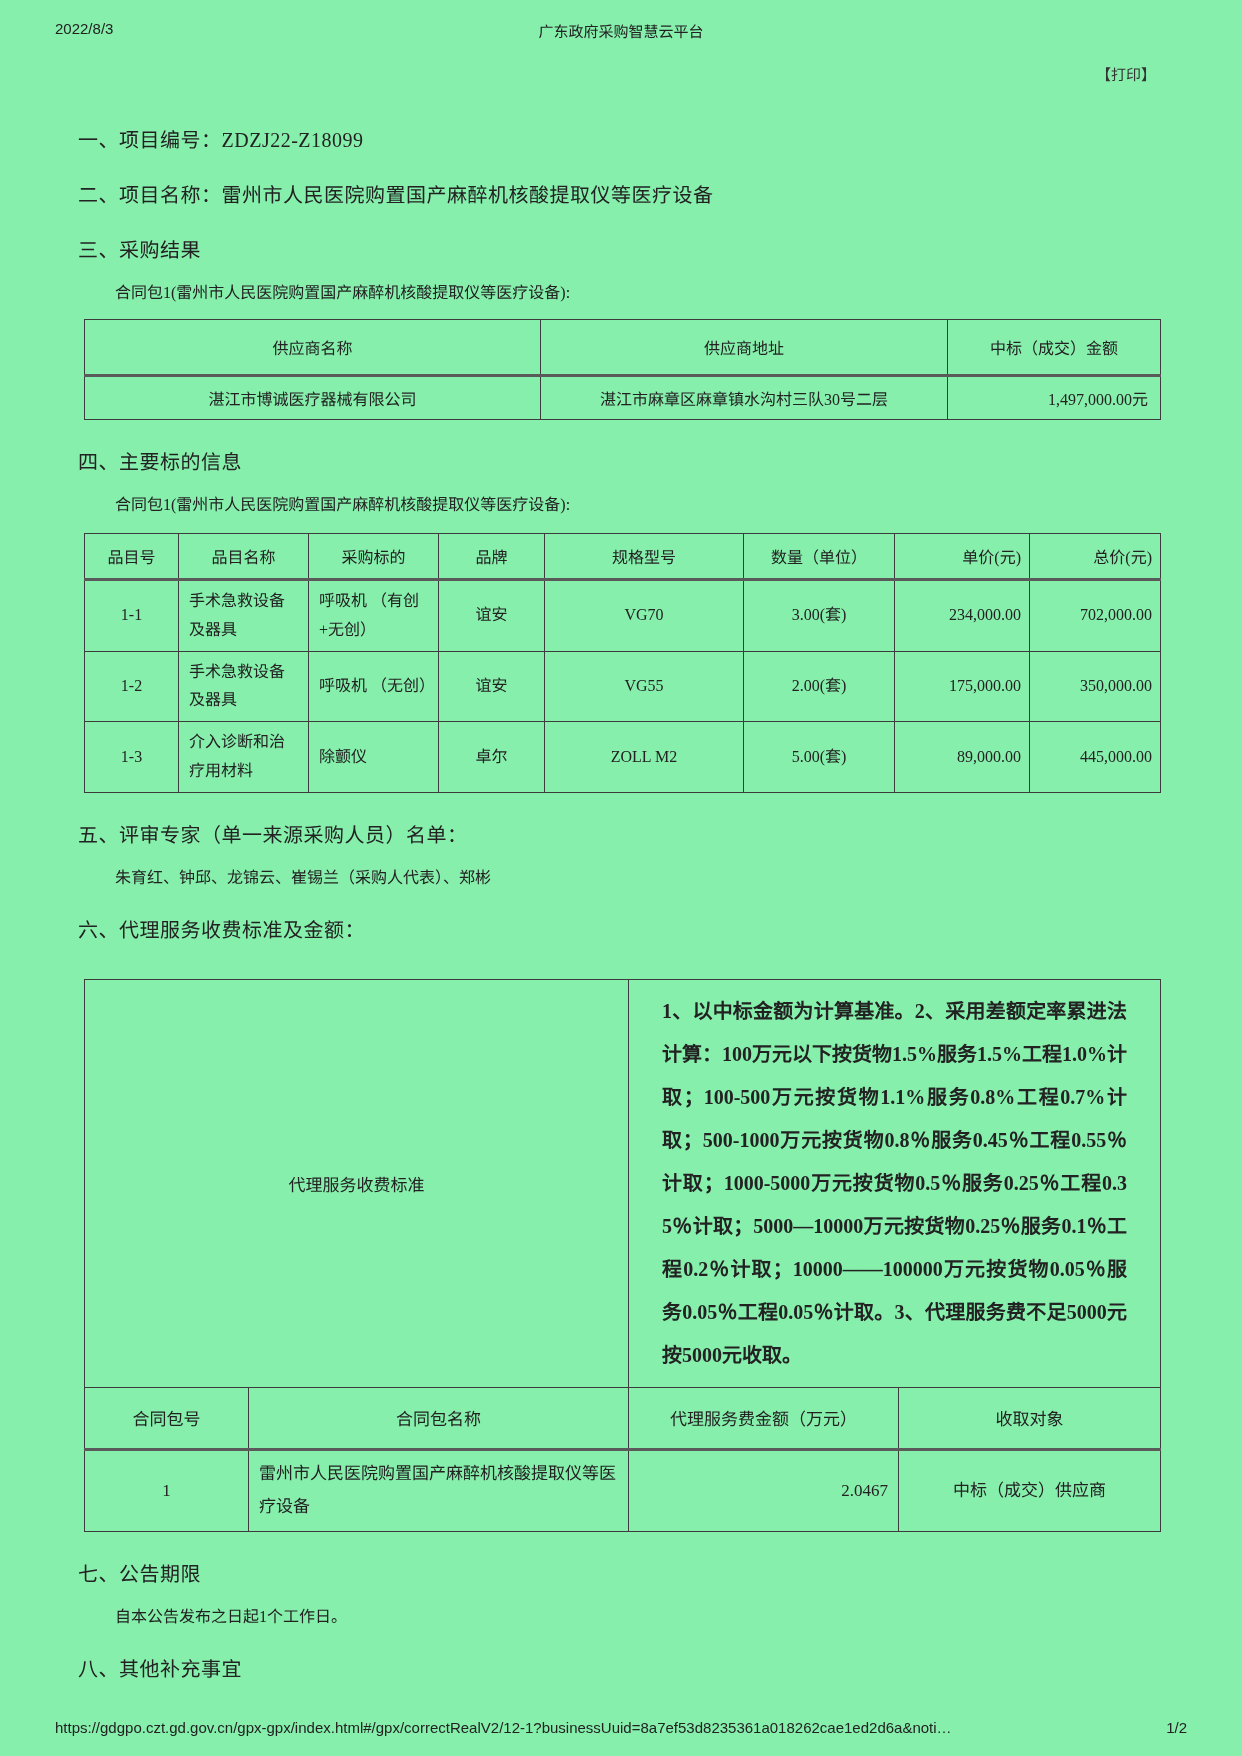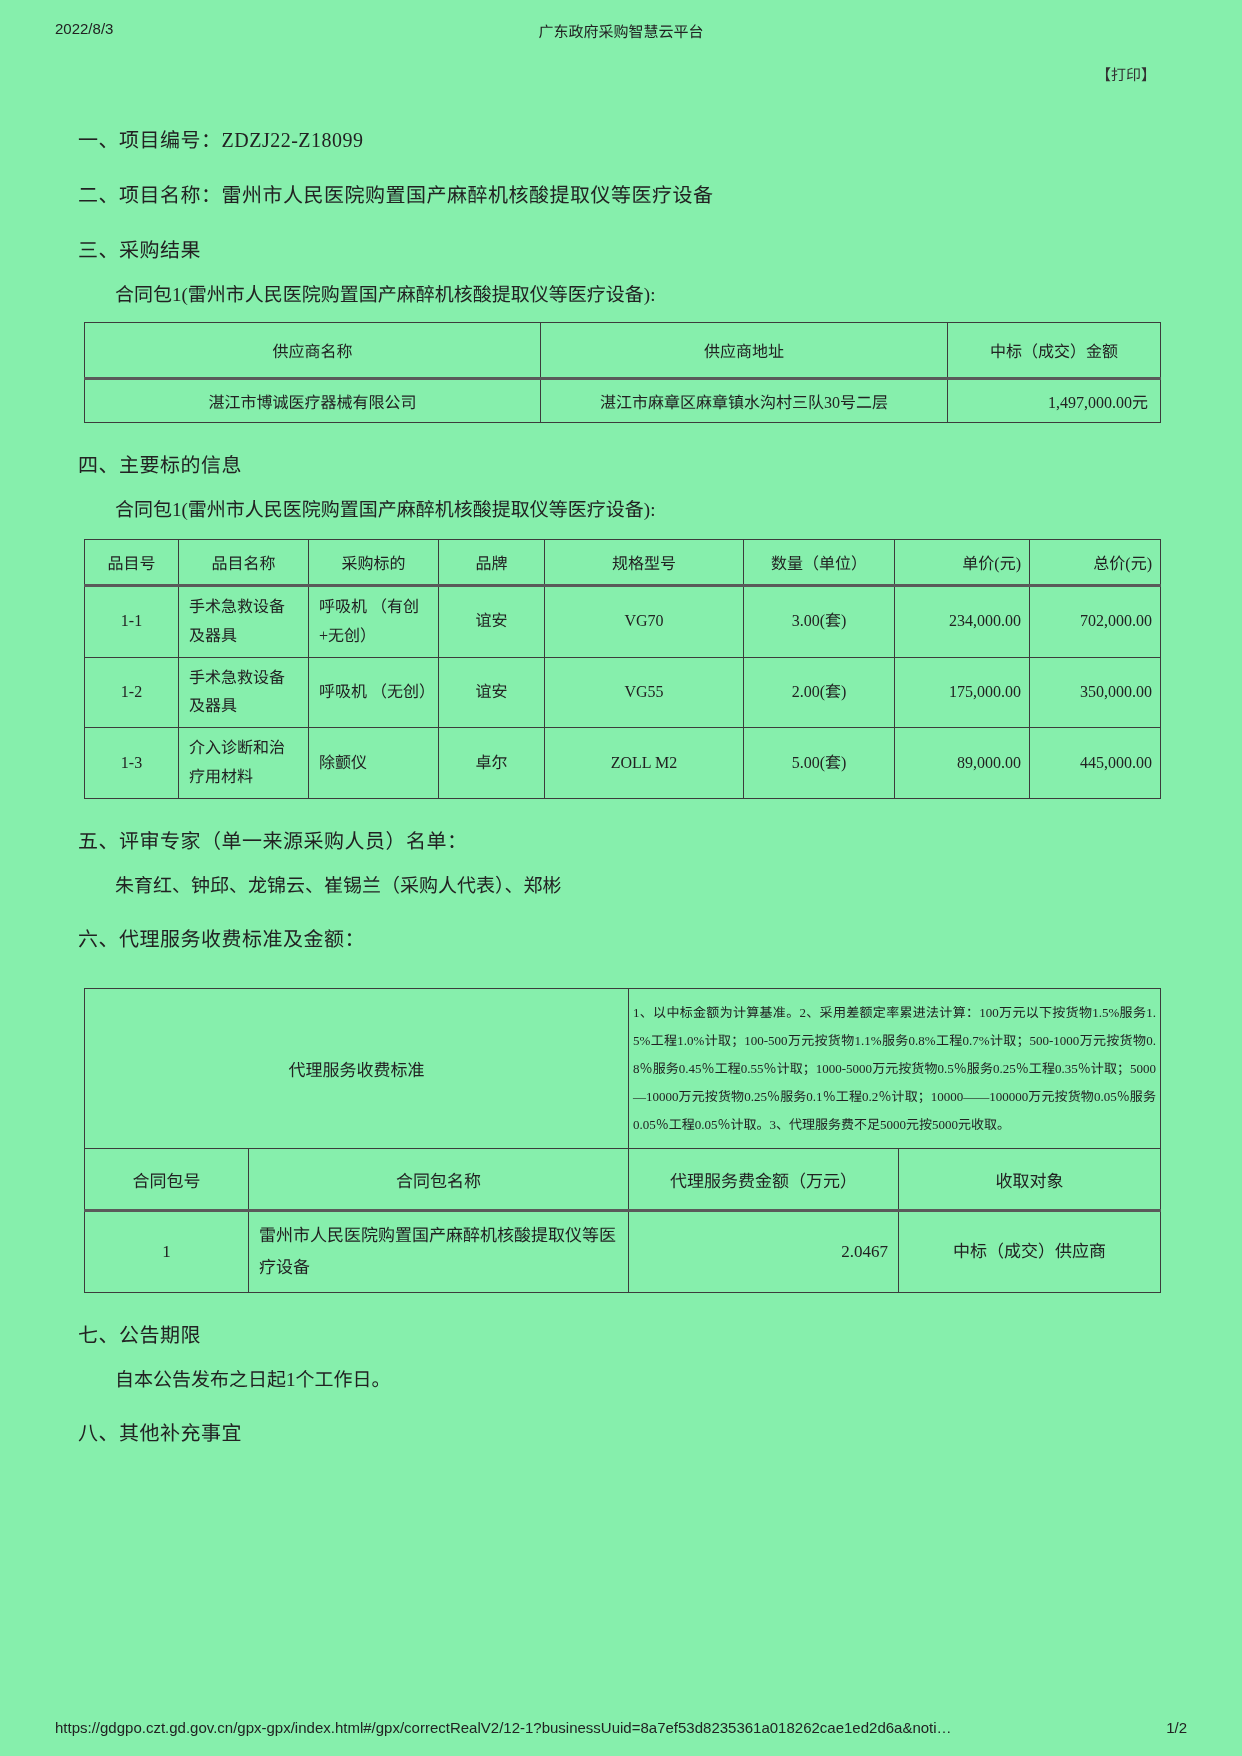--- a/index.html
+++ b/index.html
@@ -48,21 +48,21 @@
     margin: 26px 0 0 78px;
     font-size: 20px;
     font-weight: 400;
     color: #222;
     letter-spacing: 0.5px;
   }
   .sec-heading.first { margin-top: 40px; }
 
   .para {
     margin: 16px 0 0 115px;
-    font-size: 19px;
+    font-size: 16px;
     color: #222;
   }
   .para.tight { margin-top: 10px; }
 
   table.doc-table {
     border-collapse: collapse;
     margin: 16px 0 0 84px;
     width: 1076px;
     table-layout: fixed;
     font-size: 16px;
@@ -89,22 +89,23 @@
   #items-table thead th.num-h { text-align: right; padding-right: 8px; }
   #items-table tbody td.left  { text-align: left; }
   #items-table tbody td.num   { text-align: right; padding-right: 8px; }
 
   
   #fee-table { margin-top: 36px; font-size: 17px; }
   #fee-table td.fee-label { text-align: center; }
   #fee-table td.fee-text {
     text-align: justify;
     line-height: 2.15;
-    padding: 10px 4px;
-    font-size: 13px;
+    padding: 10px 33px;
+    font-size: 20px;
+    font-weight: bold;
   }
   #fee-table th.sub-h { height: 62px; border-bottom: 3px solid #5a5a5a; }
   #fee-table tbody.fee-data td { height: 82px; line-height: 1.9; text-align: center; }
   #fee-table tbody.fee-data td.left { text-align: left; margin-left: 16px; }
   #fee-table tbody.fee-data td.num  { text-align: right; padding-right: 10px; }
 
   
   .footer {
     position: absolute;
     left: 55px;

